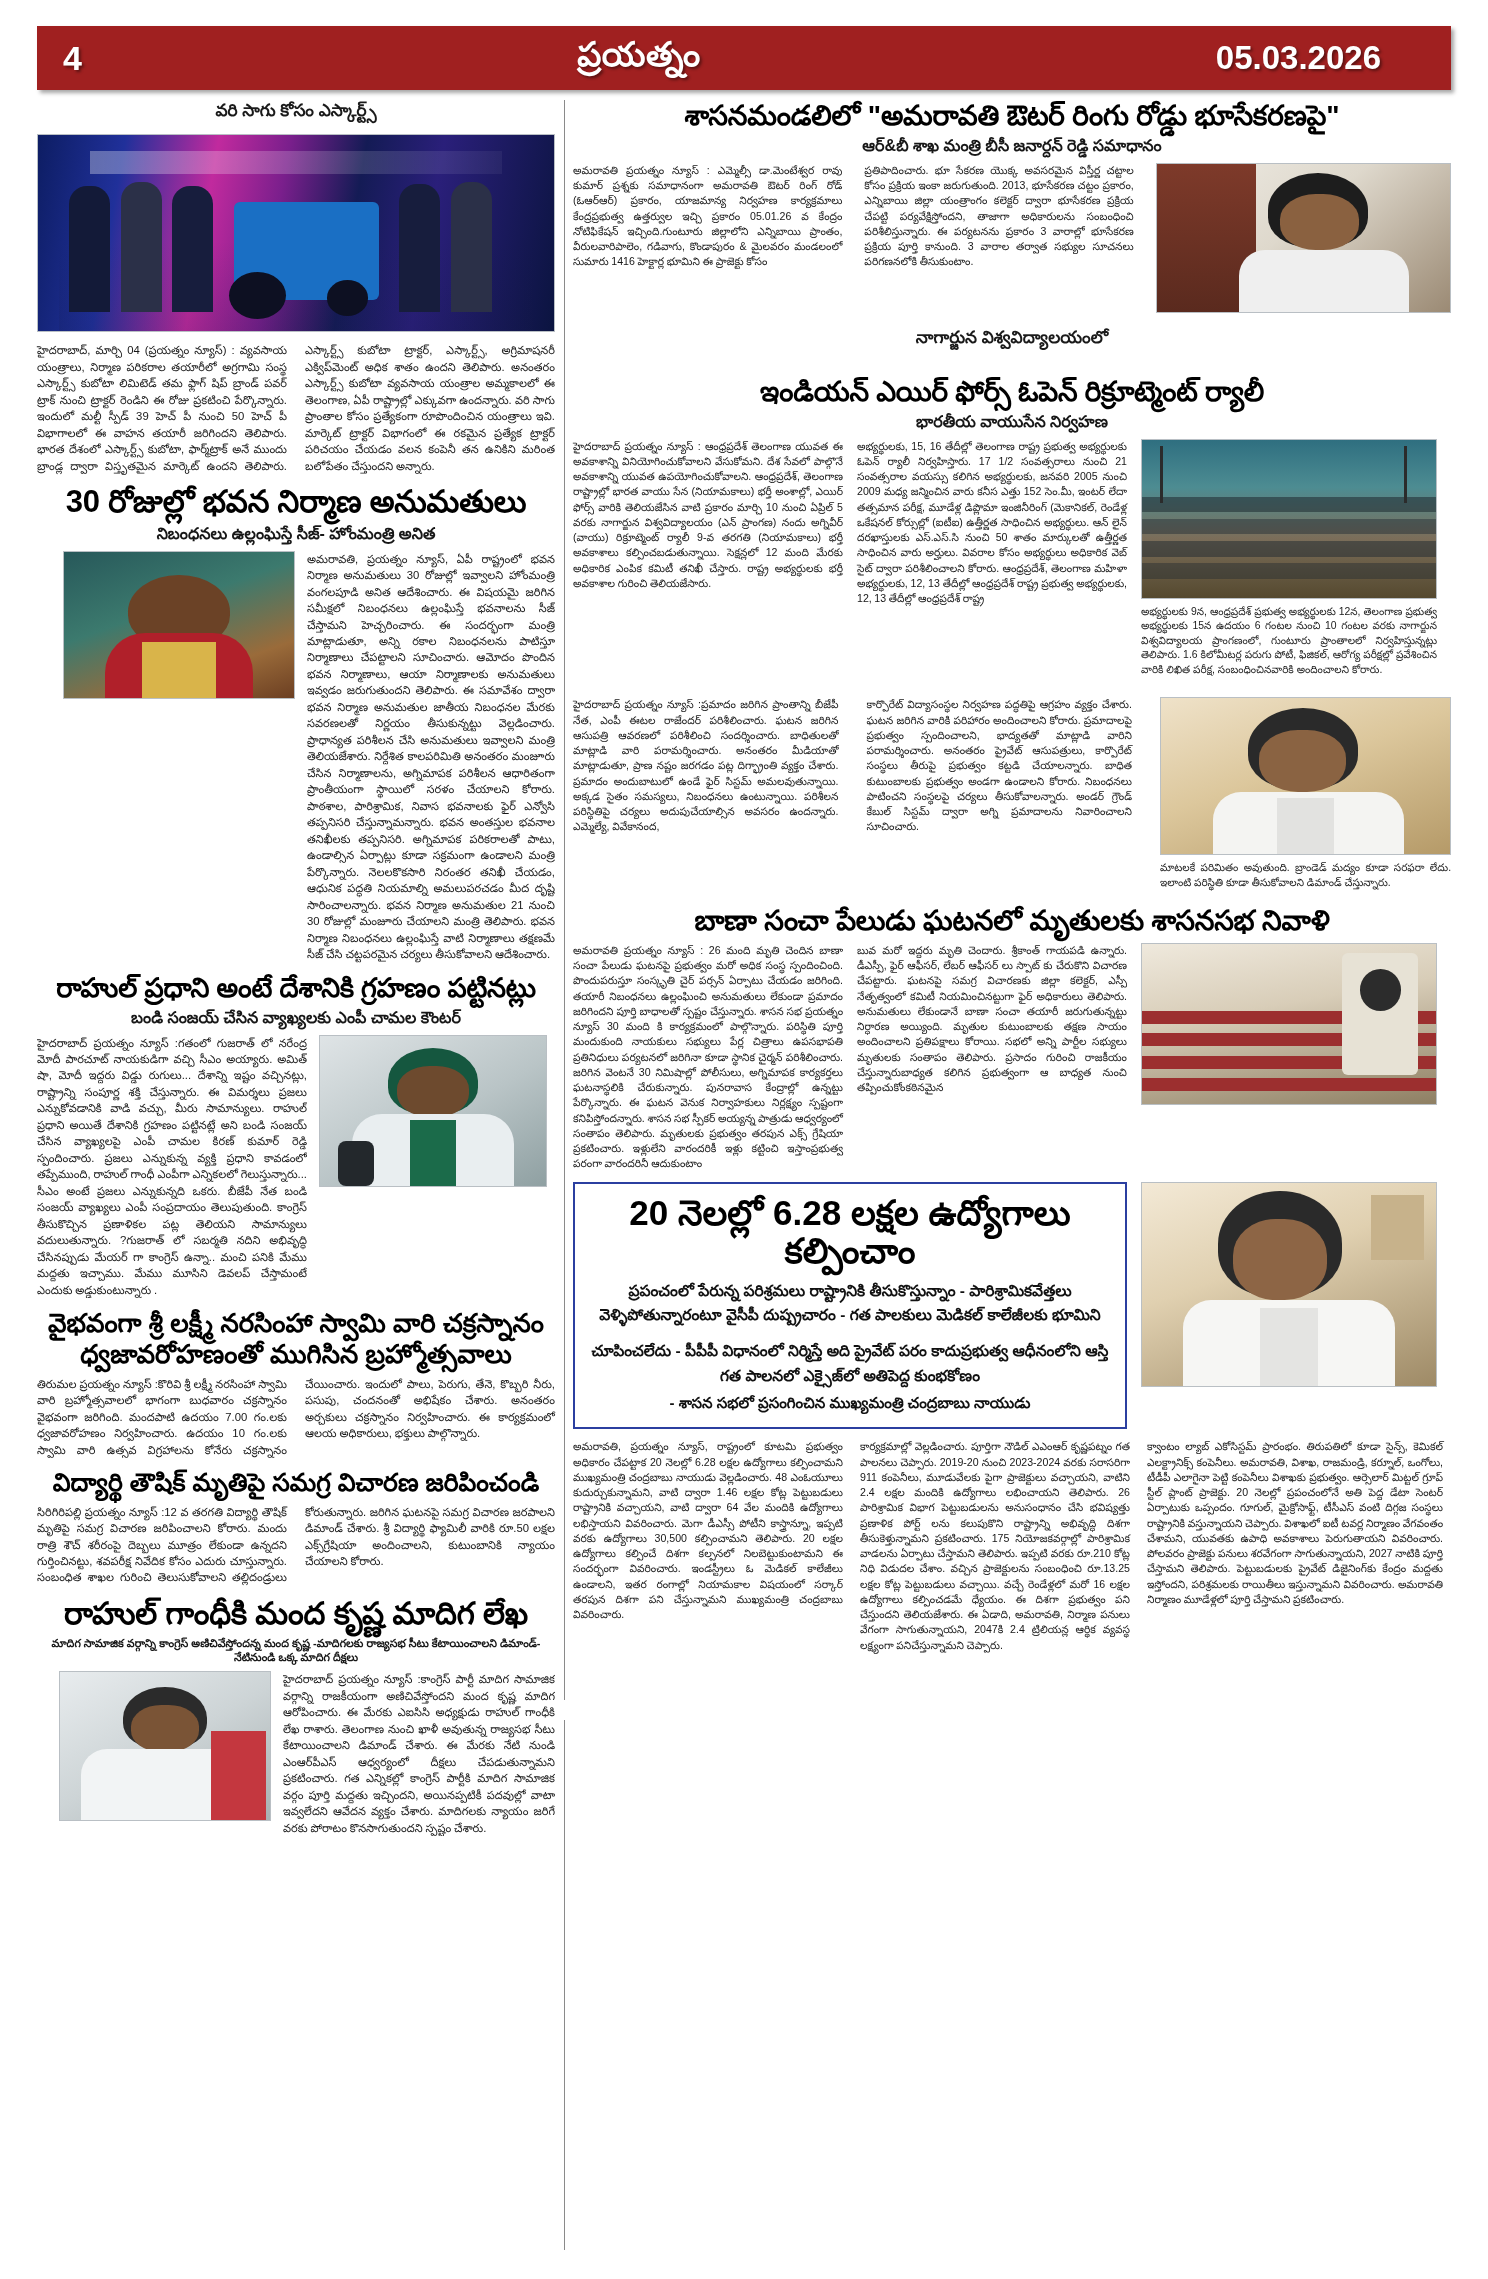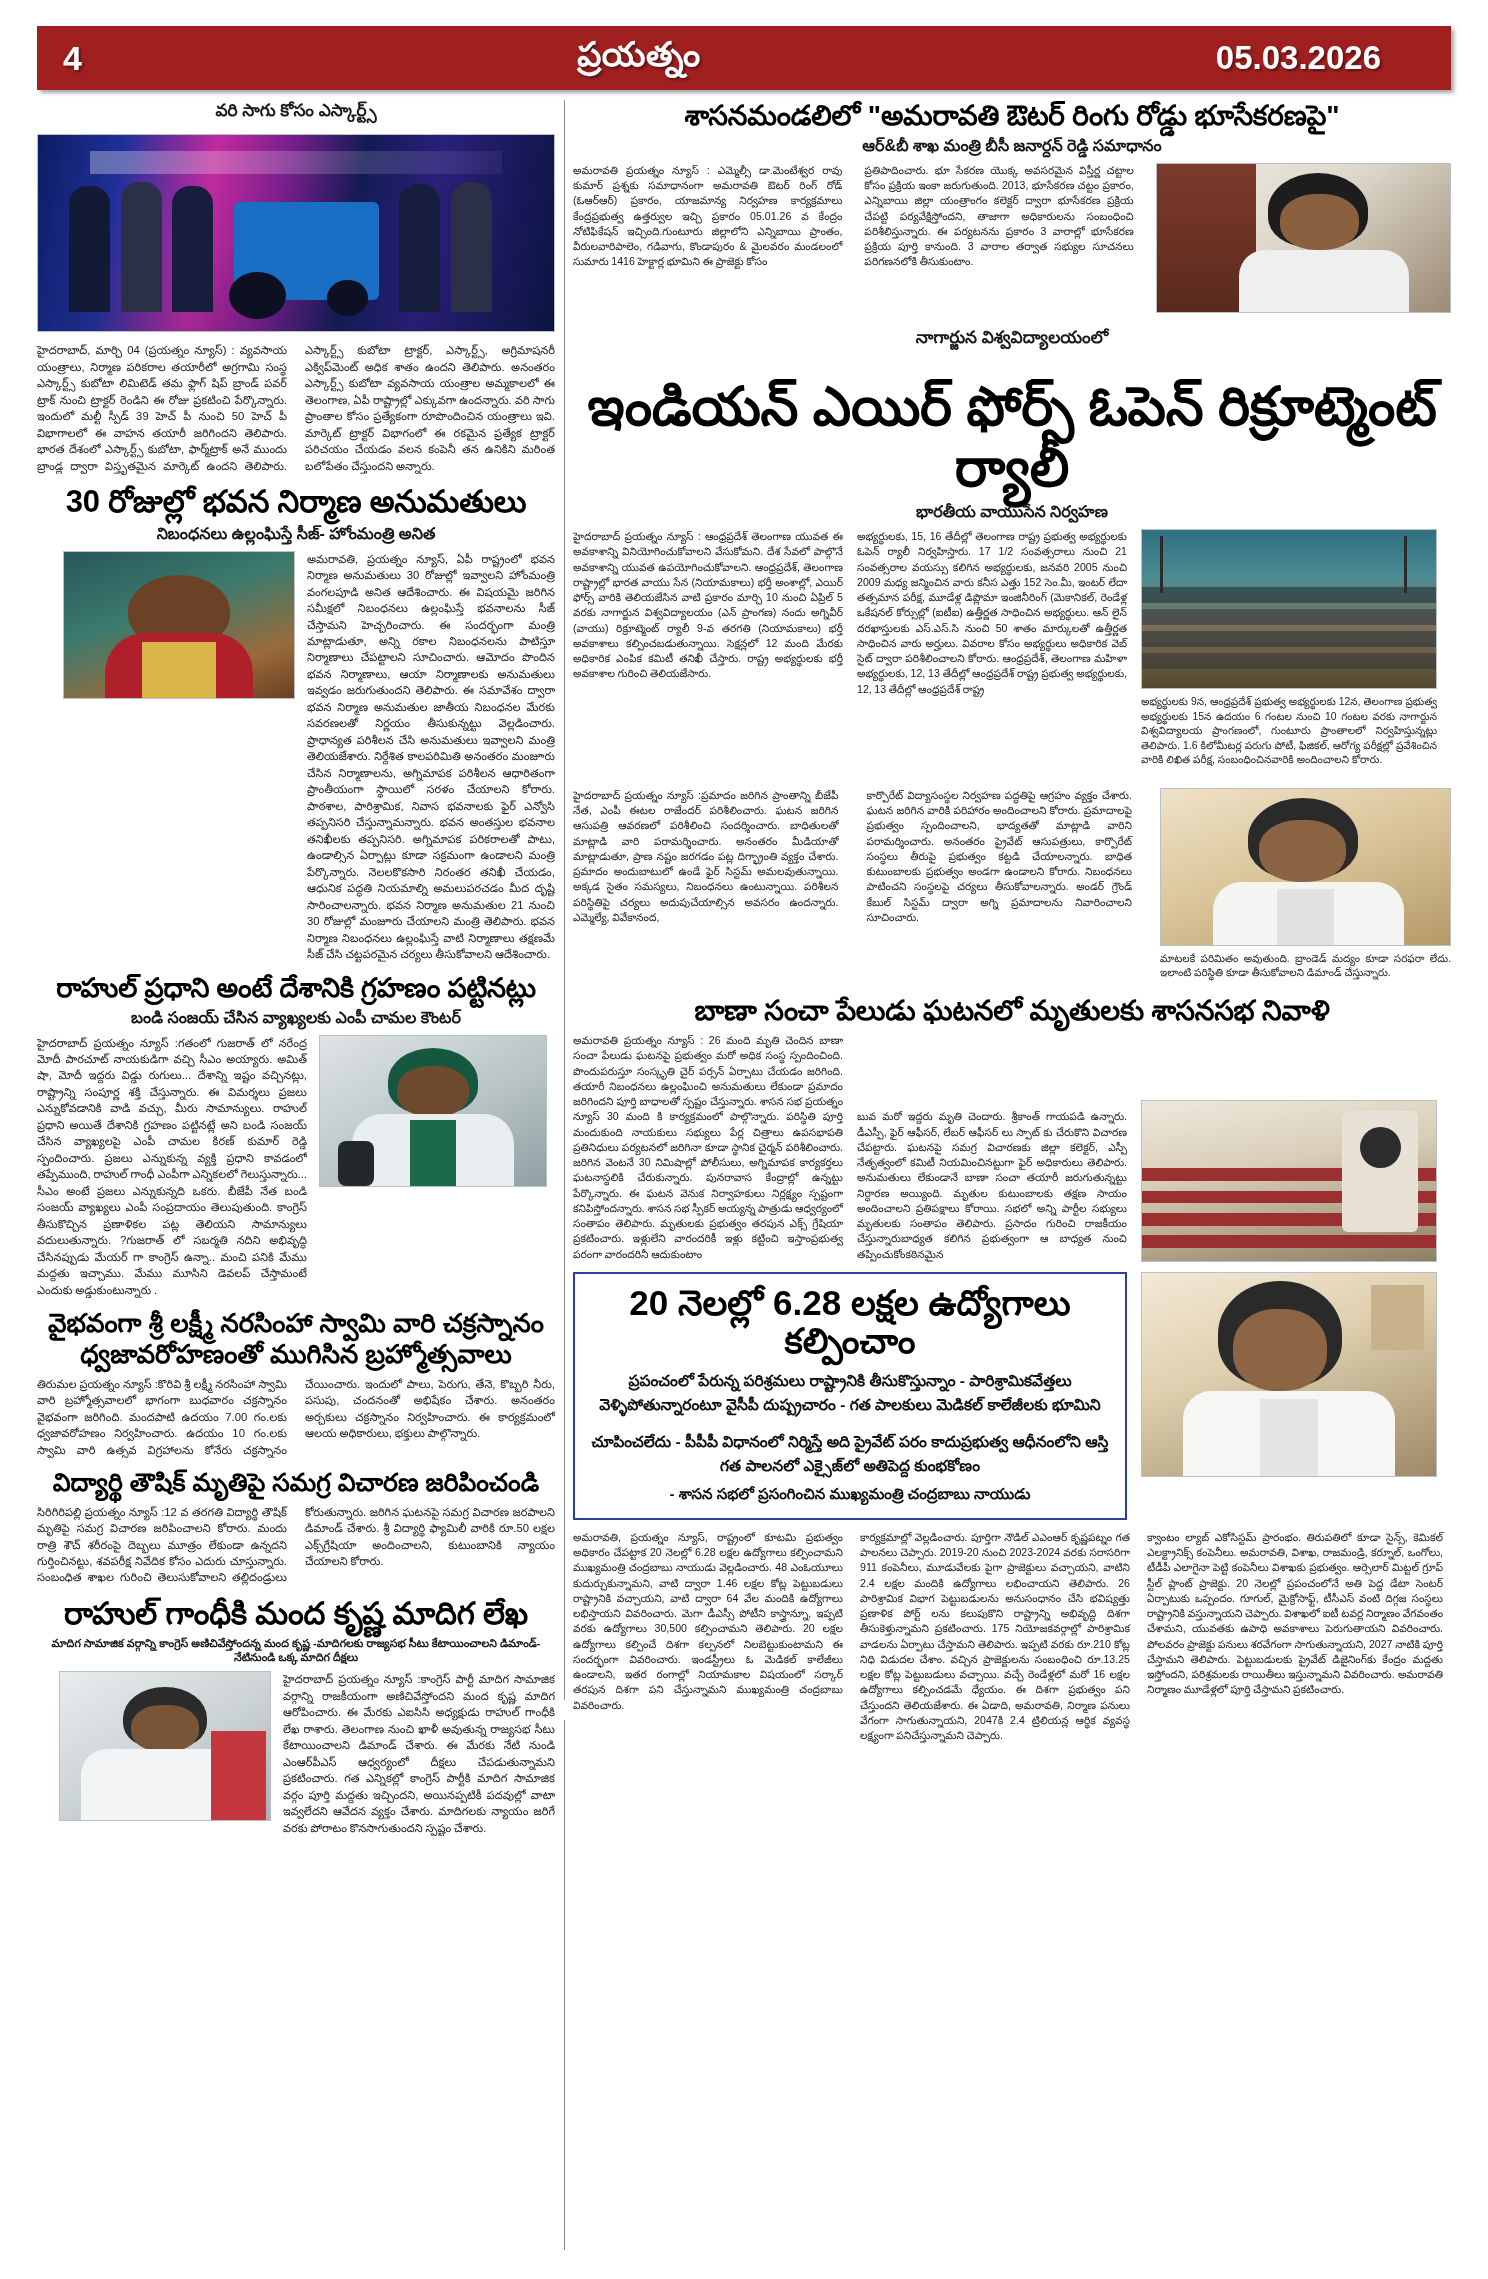--- a/index.html
+++ b/index.html
@@ -223,21 +223,21 @@
           <div style="position:absolute;left:42%;top:20%;width:27%;height:38%;background:#8a6140;border-radius:45%;"></div>
           <div style="position:absolute;left:28%;top:58%;width:58%;height:42%;background:#efefef;border-radius:26px 26px 0 0;"></div>
         </div>
       </div>
     </div>
 
     <div class="spacer14"></div>
 
     <div>
       <div class="kicker">నాగార్జున విశ్వవిద్యాలయంలో</div>
-      <div class="hl-xl" style="font-size:54px;margin-top:28px;">ఇండియన్ ఎయిర్ ఫోర్స్ ఓపెన్ రిక్రూట్మెంట్ ర్యాలీ</div>
+      <div class="hl-xl" style="font-size:28px;margin-top:28px;">ఇండియన్ ఎయిర్ ఫోర్స్ ఓపెన్ రిక్రూట్మెంట్ ర్యాలీ</div>
       <div class="subhead">భారతీయ వాయుసేన  నిర్వహణ</div>
       <div class="spacer6"></div>
       <div style="display:flex; gap:14px; align-items:flex-start;">
         <div class="body-txt sm" style="width:270px;">హైదరాబాద్ ప్రయత్నం న్యూస్ : ఆంధ్రప్రదేశ్ తెలంగాణ యువత ఈ అవకాశాన్ని వినియోగించుకోవాలని వేసుకోమని. దేశ సేవలో పాల్గొనే అవకాశాన్ని యువత ఉపయోగించుకోవాలని. ఆంధ్రప్రదేశ్, తెలంగాణ రాష్ట్రాల్లో భారత వాయు సేన (నియామకాలు) భర్తీ అంశాల్లో, ఎయిర్ ఫోర్స్ వారికి తెలియజేసిన వాటి ప్రకారం మార్చి 10 నుంచి ఏప్రిల్ 5 వరకు నాగార్జున విశ్వవిద్యాలయం (ఎన్ ప్రాంగణ) నందు అగ్నివీర్ (వాయు) రిక్రూట్మెంట్ ర్యాలీ 9-వ తరగతి (నియామకాలు) భర్తీ అవకాశాలు కల్పించబడుతున్నాయి. సెక్షన్లలో 12 మంది మేరకు అధికారిక ఎంపిక కమిటీ తనిఖీ చేస్తారు. రాష్ట్ర అభ్యర్థులకు భర్తీ అవకాశాల గురించి తెలియజేసారు.</div>
         <div class="body-txt sm" style="width:270px;">అభ్యర్థులకు, 15, 16 తేదీల్లో తెలంగాణ రాష్ట్ర ప్రభుత్వ అభ్యర్థులకు ఓపెన్ ర్యాలీ నిర్వహిస్తారు. 17 1/2 సంవత్సరాలు నుంచి 21 సంవత్సరాల వయస్సు కలిగిన అభ్యర్థులకు, జనవరి 2005 నుంచి 2009 మధ్య జన్మించిన వారు కనీస ఎత్తు 152 సెం.మీ, ఇంటర్ లేదా తత్సమాన పరీక్ష, మూడేళ్ల డిప్లొమా ఇంజినీరింగ్ (మెకానికల్, రెండేళ్ల ఒకేషనల్ కోర్సుల్లో (ఐటీఐ) ఉత్తీర్ణత సాధించిన అభ్యర్థులు. ఆన్ లైన్ దరఖాస్తులకు ఎస్.ఎస్.సి నుంచి 50 శాతం మార్కులతో ఉత్తీర్ణత సాధించిన వారు అర్హులు. వివరాల కోసం అభ్యర్థులు అధికారిక వెబ్ సైట్ ద్వారా పరిశీలించాలని కోరారు. ఆంధ్రప్రదేశ్, తెలంగాణ మహిళా అభ్యర్థులకు, 12, 13 తేదీల్లో ఆంధ్రప్రదేశ్ రాష్ట్ర ప్రభుత్వ అభ్యర్థులకు, 12, 13 తేదీల్లో ఆంధ్రప్రదేశ్ రాష్ట్ర</div>
         <div style="width:296px;">
           <div class="photo" style="height:160px;">
             <div class="ph-grad" style="background:linear-gradient(180deg,#2f6f80 0%,#4d8c92 30%,#7b6e5a 62%,#55492f 100%);"></div>
             <div style="position:absolute;left:0;top:36%;width:100%;height:10%;background:rgba(30,40,48,.55);"></div>
             <div style="position:absolute;left:0;top:50%;width:100%;height:10%;background:rgba(30,40,48,.45);"></div>
@@ -271,21 +271,21 @@
           <div class="photo-caption">మాటలకే పరిమితం అవుతుంది. బ్రాండెడ్ మద్యం కూడా సరఫరా లేదు. ఇలాంటి పరిస్థితి కూడా తీసుకోవాలని డిమాండ్ చేస్తున్నారు.</div>
         </div>
       </div>
     </div>
 
     <div class="spacer14"></div>
 
     <div>
       <div class="hl-lg" style="font-size:28px;">బాణా సంచా పేలుడు ఘటనలో మృతులకు శాసనసభ  నివాళి</div>
       <div class="spacer6"></div>
-      <div style="display:flex; gap:14px; align-items:flex-end;">
+      <div style="display:flex; gap:14px; align-items:flex-start;">
         <div class="body-txt sm" style="width:270px;">అమరావతి ప్రయత్నం న్యూస్ : 26 మంది మృతి చెందిన బాణా సంచా పేలుడు ఘటనపై ప్రభుత్వం మరో అధిక సంస్థ స్పందించింది. పొందుపరుస్తూ సంస్కృతి చైర్ పర్సన్ ఏర్పాటు చేయడం జరిగింది. తయారీ నిబంధనలు ఉల్లంఘించి అనుమతులు లేకుండా ప్రమాదం జరిగిందని పూర్తి బాధాలతో స్పష్టం చేస్తున్నారు. శాసన సభ ప్రయత్నం న్యూస్ 30 మంది కి కార్యక్రమంలో పాల్గొన్నారు. పరిస్థితి పూర్తి మందుకుంది నాయకులు సభ్యులు పేర్ల చిత్రాలు ఉపసభాపతి ప్రతినిధులు పర్యటనలో జరిగినా కూడా స్థానిక చైర్మన్ పరిశీలించారు. జరిగిన వెంటనే 30 నిమిషాల్లో పోలీసులు, అగ్నిమాపక కార్యకర్తలు ఘటనాస్థలికి చేరుకున్నారు. పునరావాస కేంద్రాల్లో ఉన్నట్టు పేర్కొన్నారు. ఈ ఘటన వెనుక నిర్వాహకులు నిర్లక్ష్యం స్పష్టంగా కనిపిస్తోందన్నారు. శాసన సభ స్పీకర్ అయ్యన్న పాత్రుడు ఆధ్వర్యంలో సంతాపం తెలిపారు. మృతులకు ప్రభుత్వం తరపున ఎక్స్ గ్రేషియా ప్రకటించారు. ఇళ్లులేని వారందరికీ ఇళ్లు కట్టించి ఇస్తాంప్రభుత్వ పరంగా వారందరినీ ఆదుకుంటాం</div>
         <div class="body-txt sm" style="width:270px;">బువ మరో ఇద్దరు మృతి చెందారు. శ్రీకాంత్ గాయపడి ఉన్నారు. డీఎస్పీ, ఫైర్ ఆఫీసర్, లేబర్ ఆఫీసర్ లు స్పాట్ కు చేరుకొని విచారణ చేపట్టారు. ఘటనపై సమగ్ర విచారణకు జిల్లా కలెక్టర్, ఎస్పీ నేతృత్వంలో కమిటీ నియమించినట్టుగా ఫైర్ అధికారులు తెలిపారు. అనుమతులు లేకుండానే బాణా సంచా తయారీ జరుగుతున్నట్టు నిర్ధారణ అయ్యింది. మృతుల కుటుంబాలకు తక్షణ సాయం అందించాలని ప్రతిపక్షాలు కోరాయి. సభలో అన్ని పార్టీల సభ్యులు మృతులకు సంతాపం తెలిపారు. ప్రసాదం గురించి రాజకీయం చేస్తున్నారుబాధ్యత కలిగిన ప్రభుత్వంగా ఆ బాధ్యత నుంచి తప్పించుకోంకఠినమైన</div>
         <div style="width:296px;">
           <div class="photo" style="height:162px;">
             <div class="ph-grad" style="background:linear-gradient(170deg,#efe9dd 0%,#d8cdb8 40%,#8e7f63 100%);"></div>
             <div style="position:absolute;left:0;top:42%;width:100%;height:8%;background:#9c2f2f;"></div>
             <div style="position:absolute;left:0;top:56%;width:100%;height:8%;background:#9c2f2f;"></div>
             <div style="position:absolute;left:0;top:70%;width:100%;height:8%;background:#9c2f2f;"></div>
             <div style="position:absolute;left:0;top:84%;width:100%;height:8%;background:#9c2f2f;"></div>
             <div style="position:absolute;right:6%;top:6%;width:26%;height:76%;background:#e7e2d5;border-radius:6px;"></div>

